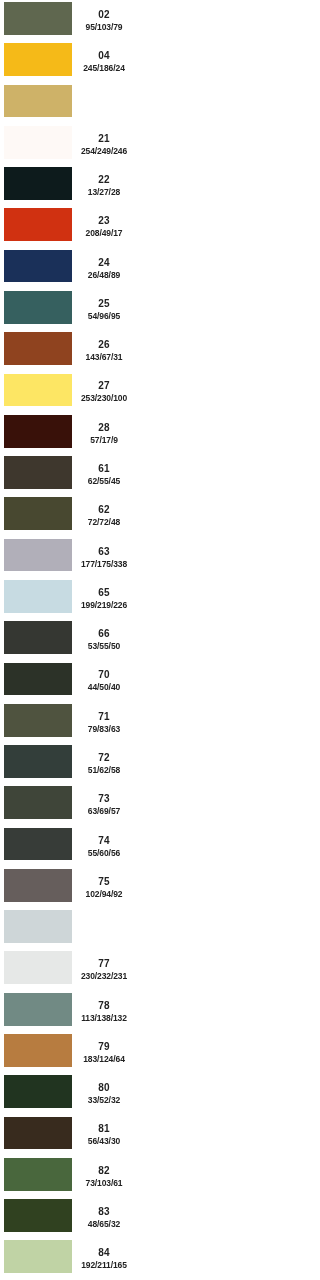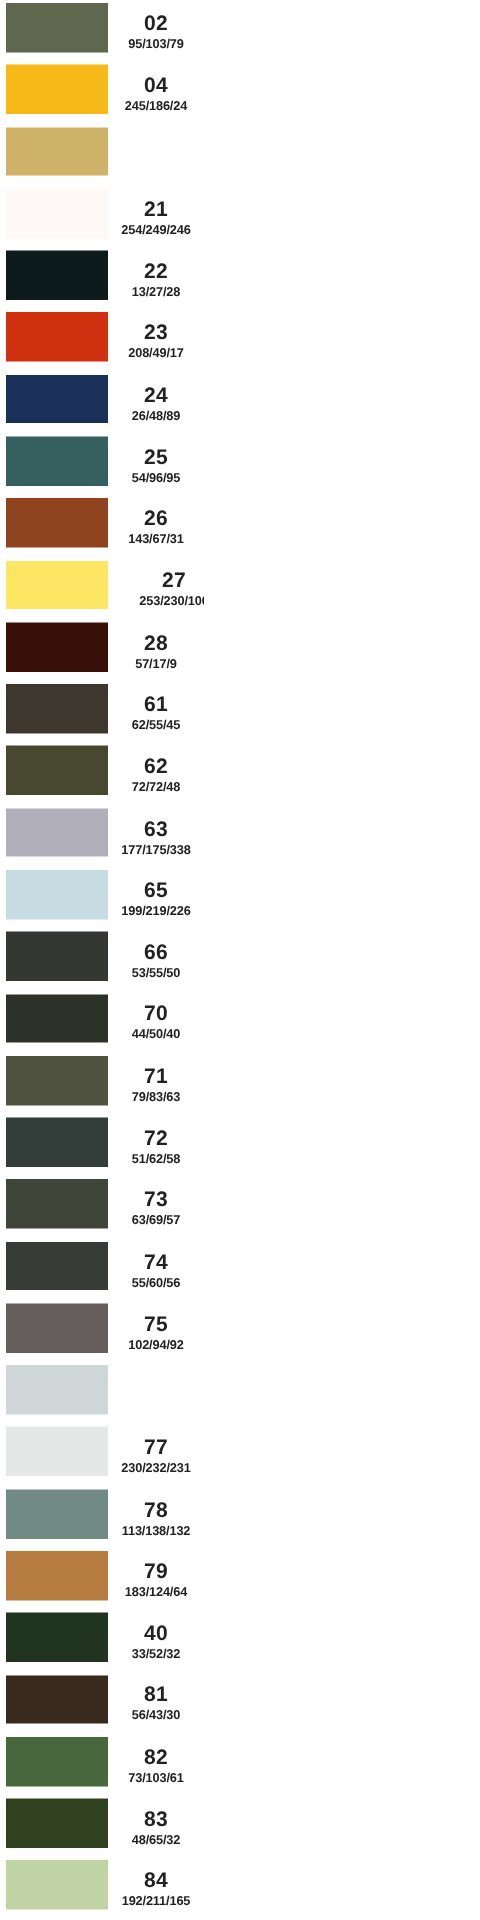--- a/index.html
+++ b/index.html
@@ -39,21 +39,21 @@
     top: 0;
     width: 64px;
     height: 42.666px;
     display: flex;
     flex-direction: column;
     align-items: center;
     justify-content: center;
     gap: 3px;
   }
   .swatch-code {
-    font-size: 14px;
+    font-size: 10px;
     font-weight: bold;
     color: #222222;
     line-height: 1;
     letter-spacing: 0.2px;
   }
   .swatch-rgb {
     font-size: 8.5px;
     font-weight: bold;
     color: #222222;
     line-height: 1;
@@ -119,21 +119,21 @@
     </div>
     <div class="swatch-row" style="height: 41.2903px;">
       <div class="swatch-chip" style="background: rgb(143, 67, 31); height: 32.7903px;"></div>
       <div class="swatch-labels" style="height: 41.2903px;">
         <div class="swatch-code">26</div>
         <div class="swatch-rgb">143/67/31</div>
       </div>
     </div>
     <div class="swatch-row" style="height: 41.2903px;">
       <div class="swatch-chip" style="background: rgb(253, 230, 100); height: 32.7903px;"></div>
-      <div class="swatch-labels" style="height: 41.2903px; padding-left: 12px;">
+      <div class="swatch-labels" style="height: 41.2903px;">
         <div class="swatch-code">27</div>
         <div class="swatch-rgb">253/230/100</div>
       </div>
     </div>
     <div class="swatch-row" style="height: 41.2903px;">
       <div class="swatch-chip" style="background: rgb(57, 17, 9); height: 32.7903px;"></div>
       <div class="swatch-labels" style="height: 41.2903px;">
         <div class="swatch-code">28</div>
         <div class="swatch-rgb">57/17/9</div>
       </div>
@@ -235,21 +235,21 @@
     <div class="swatch-row" style="height: 41.2903px;">
       <div class="swatch-chip" style="background: rgb(183, 124, 64); height: 32.7903px;"></div>
       <div class="swatch-labels" style="height: 41.2903px;">
         <div class="swatch-code">79</div>
         <div class="swatch-rgb">183/124/64</div>
       </div>
     </div>
     <div class="swatch-row" style="height: 41.2903px;">
       <div class="swatch-chip" style="background: rgb(33, 52, 32); height: 32.7903px;"></div>
       <div class="swatch-labels" style="height: 41.2903px;">
-        <div class="swatch-code">40</div>
+        <div class="swatch-code">80</div>
         <div class="swatch-rgb">33/52/32</div>
       </div>
     </div>
     <div class="swatch-row" style="height: 41.2903px;">
       <div class="swatch-chip" style="background: rgb(56, 43, 30); height: 32.7903px;"></div>
       <div class="swatch-labels" style="height: 41.2903px;">
         <div class="swatch-code">81</div>
         <div class="swatch-rgb">56/43/30</div>
       </div>
     </div>

